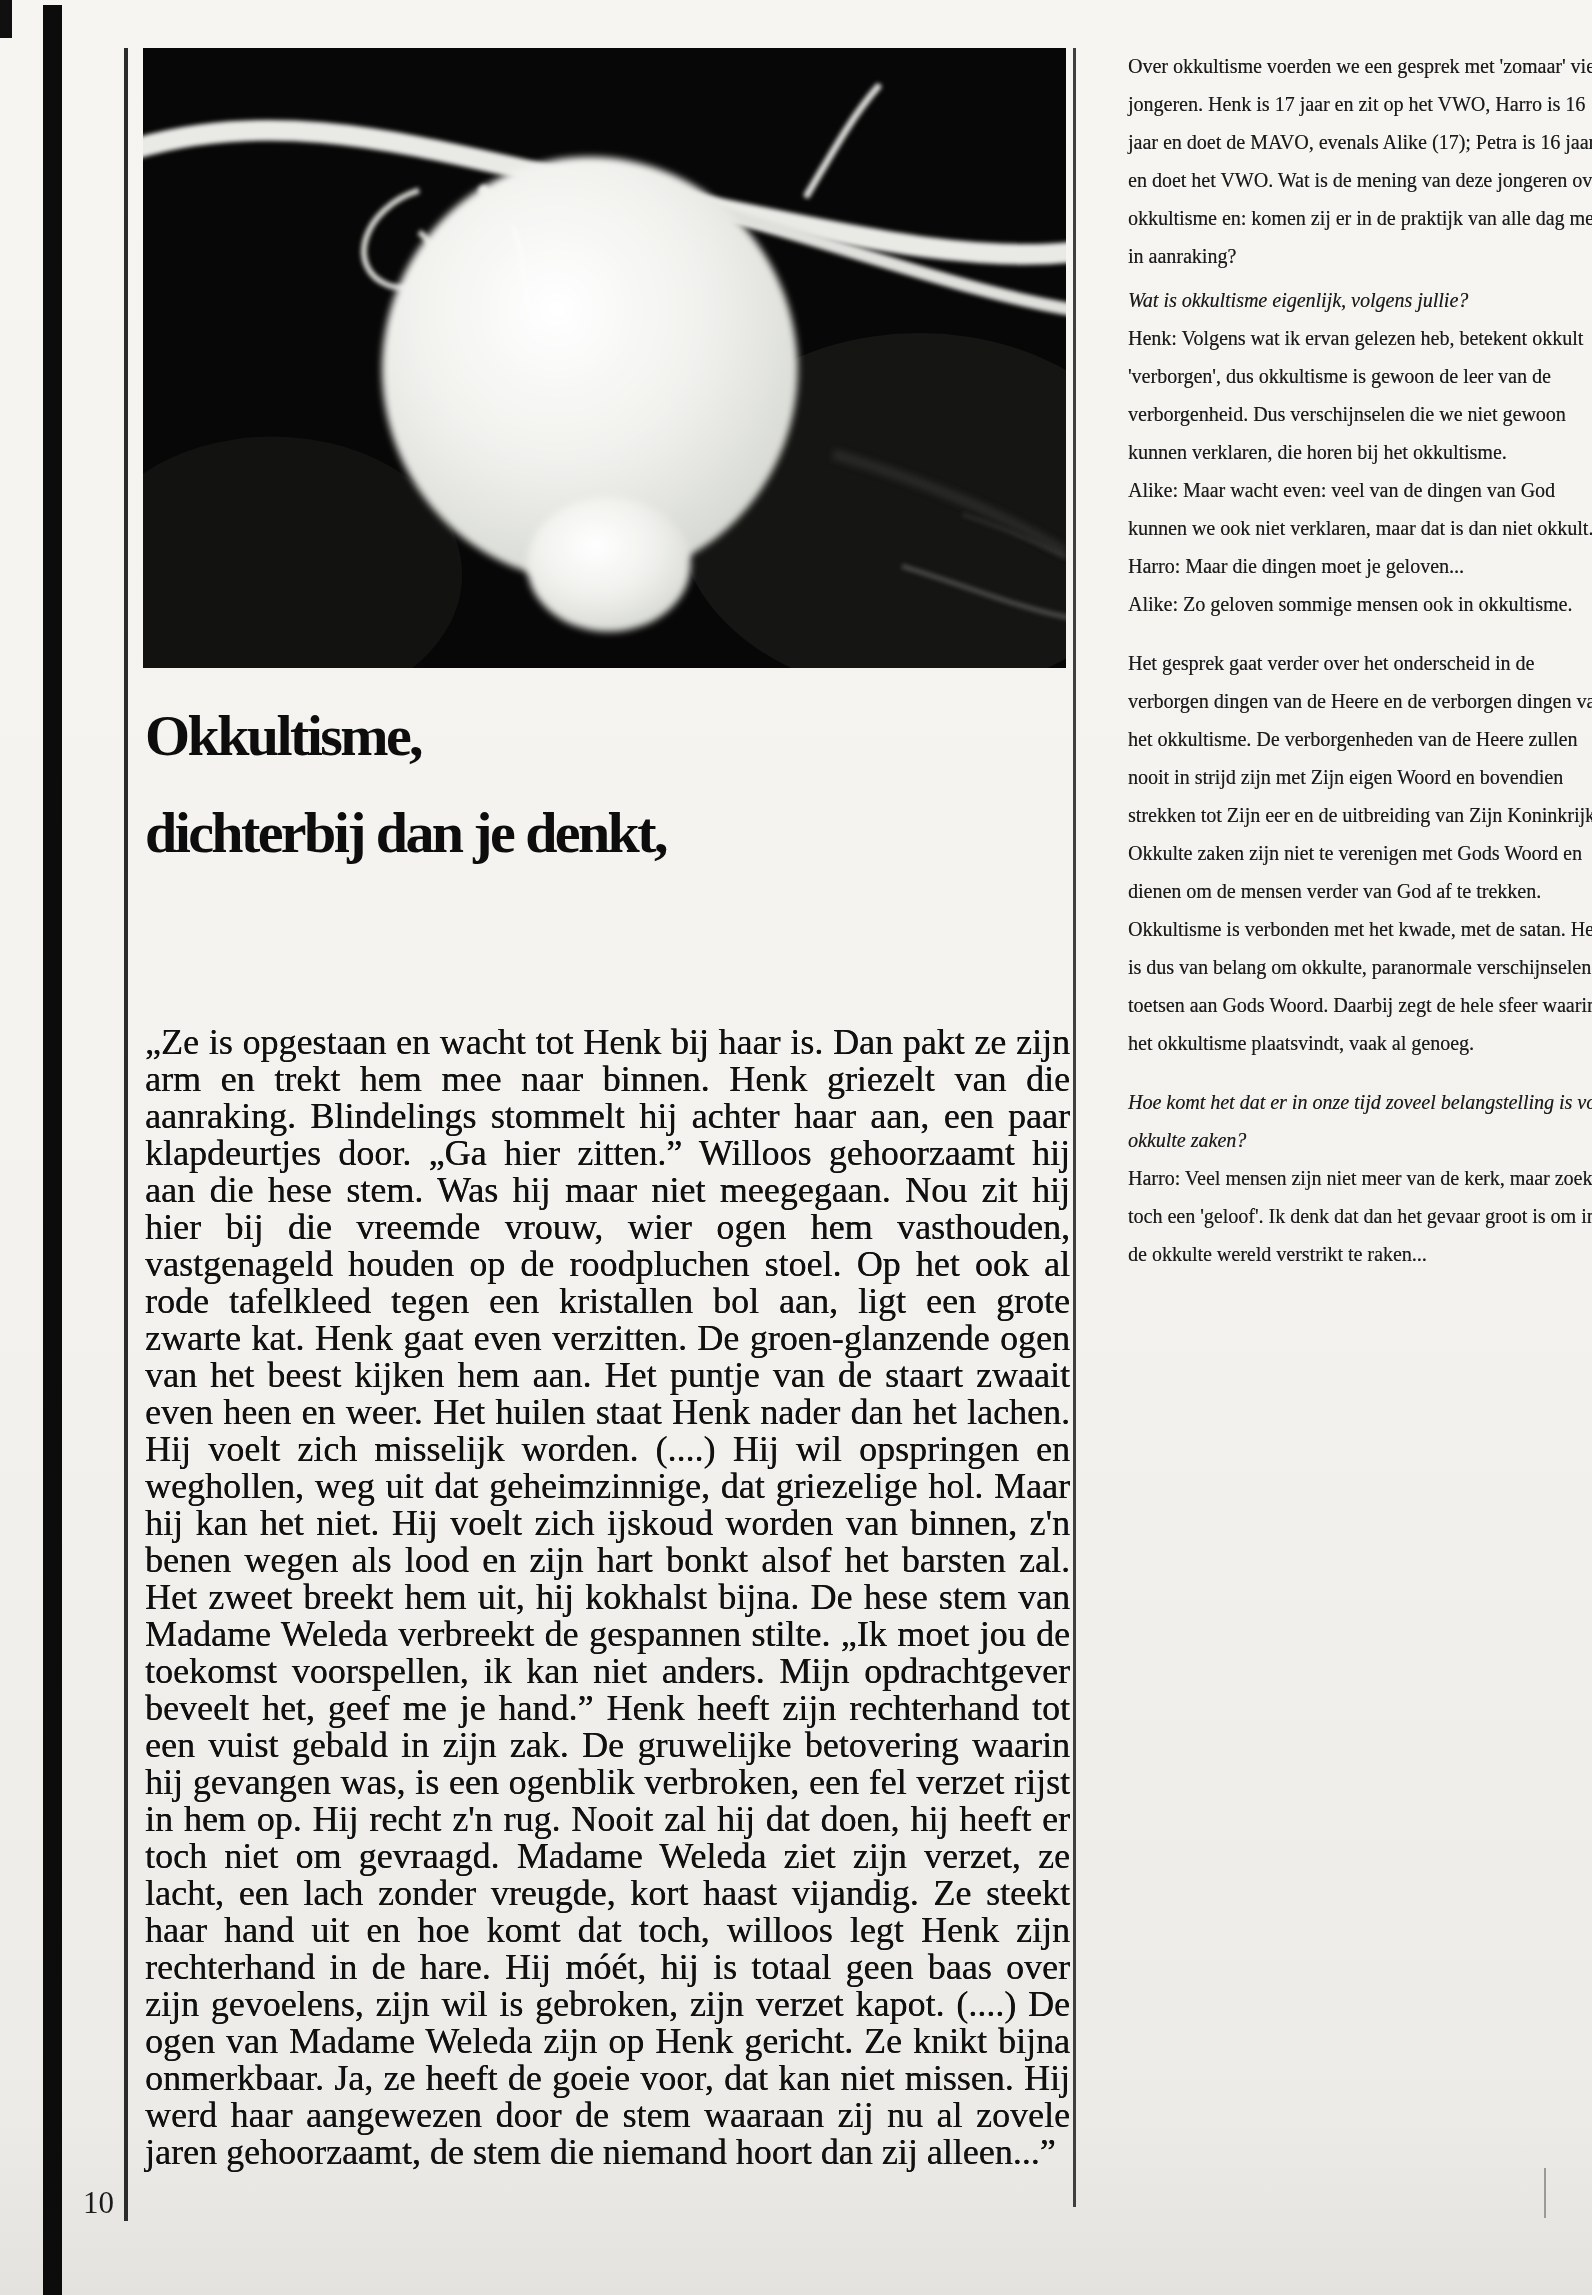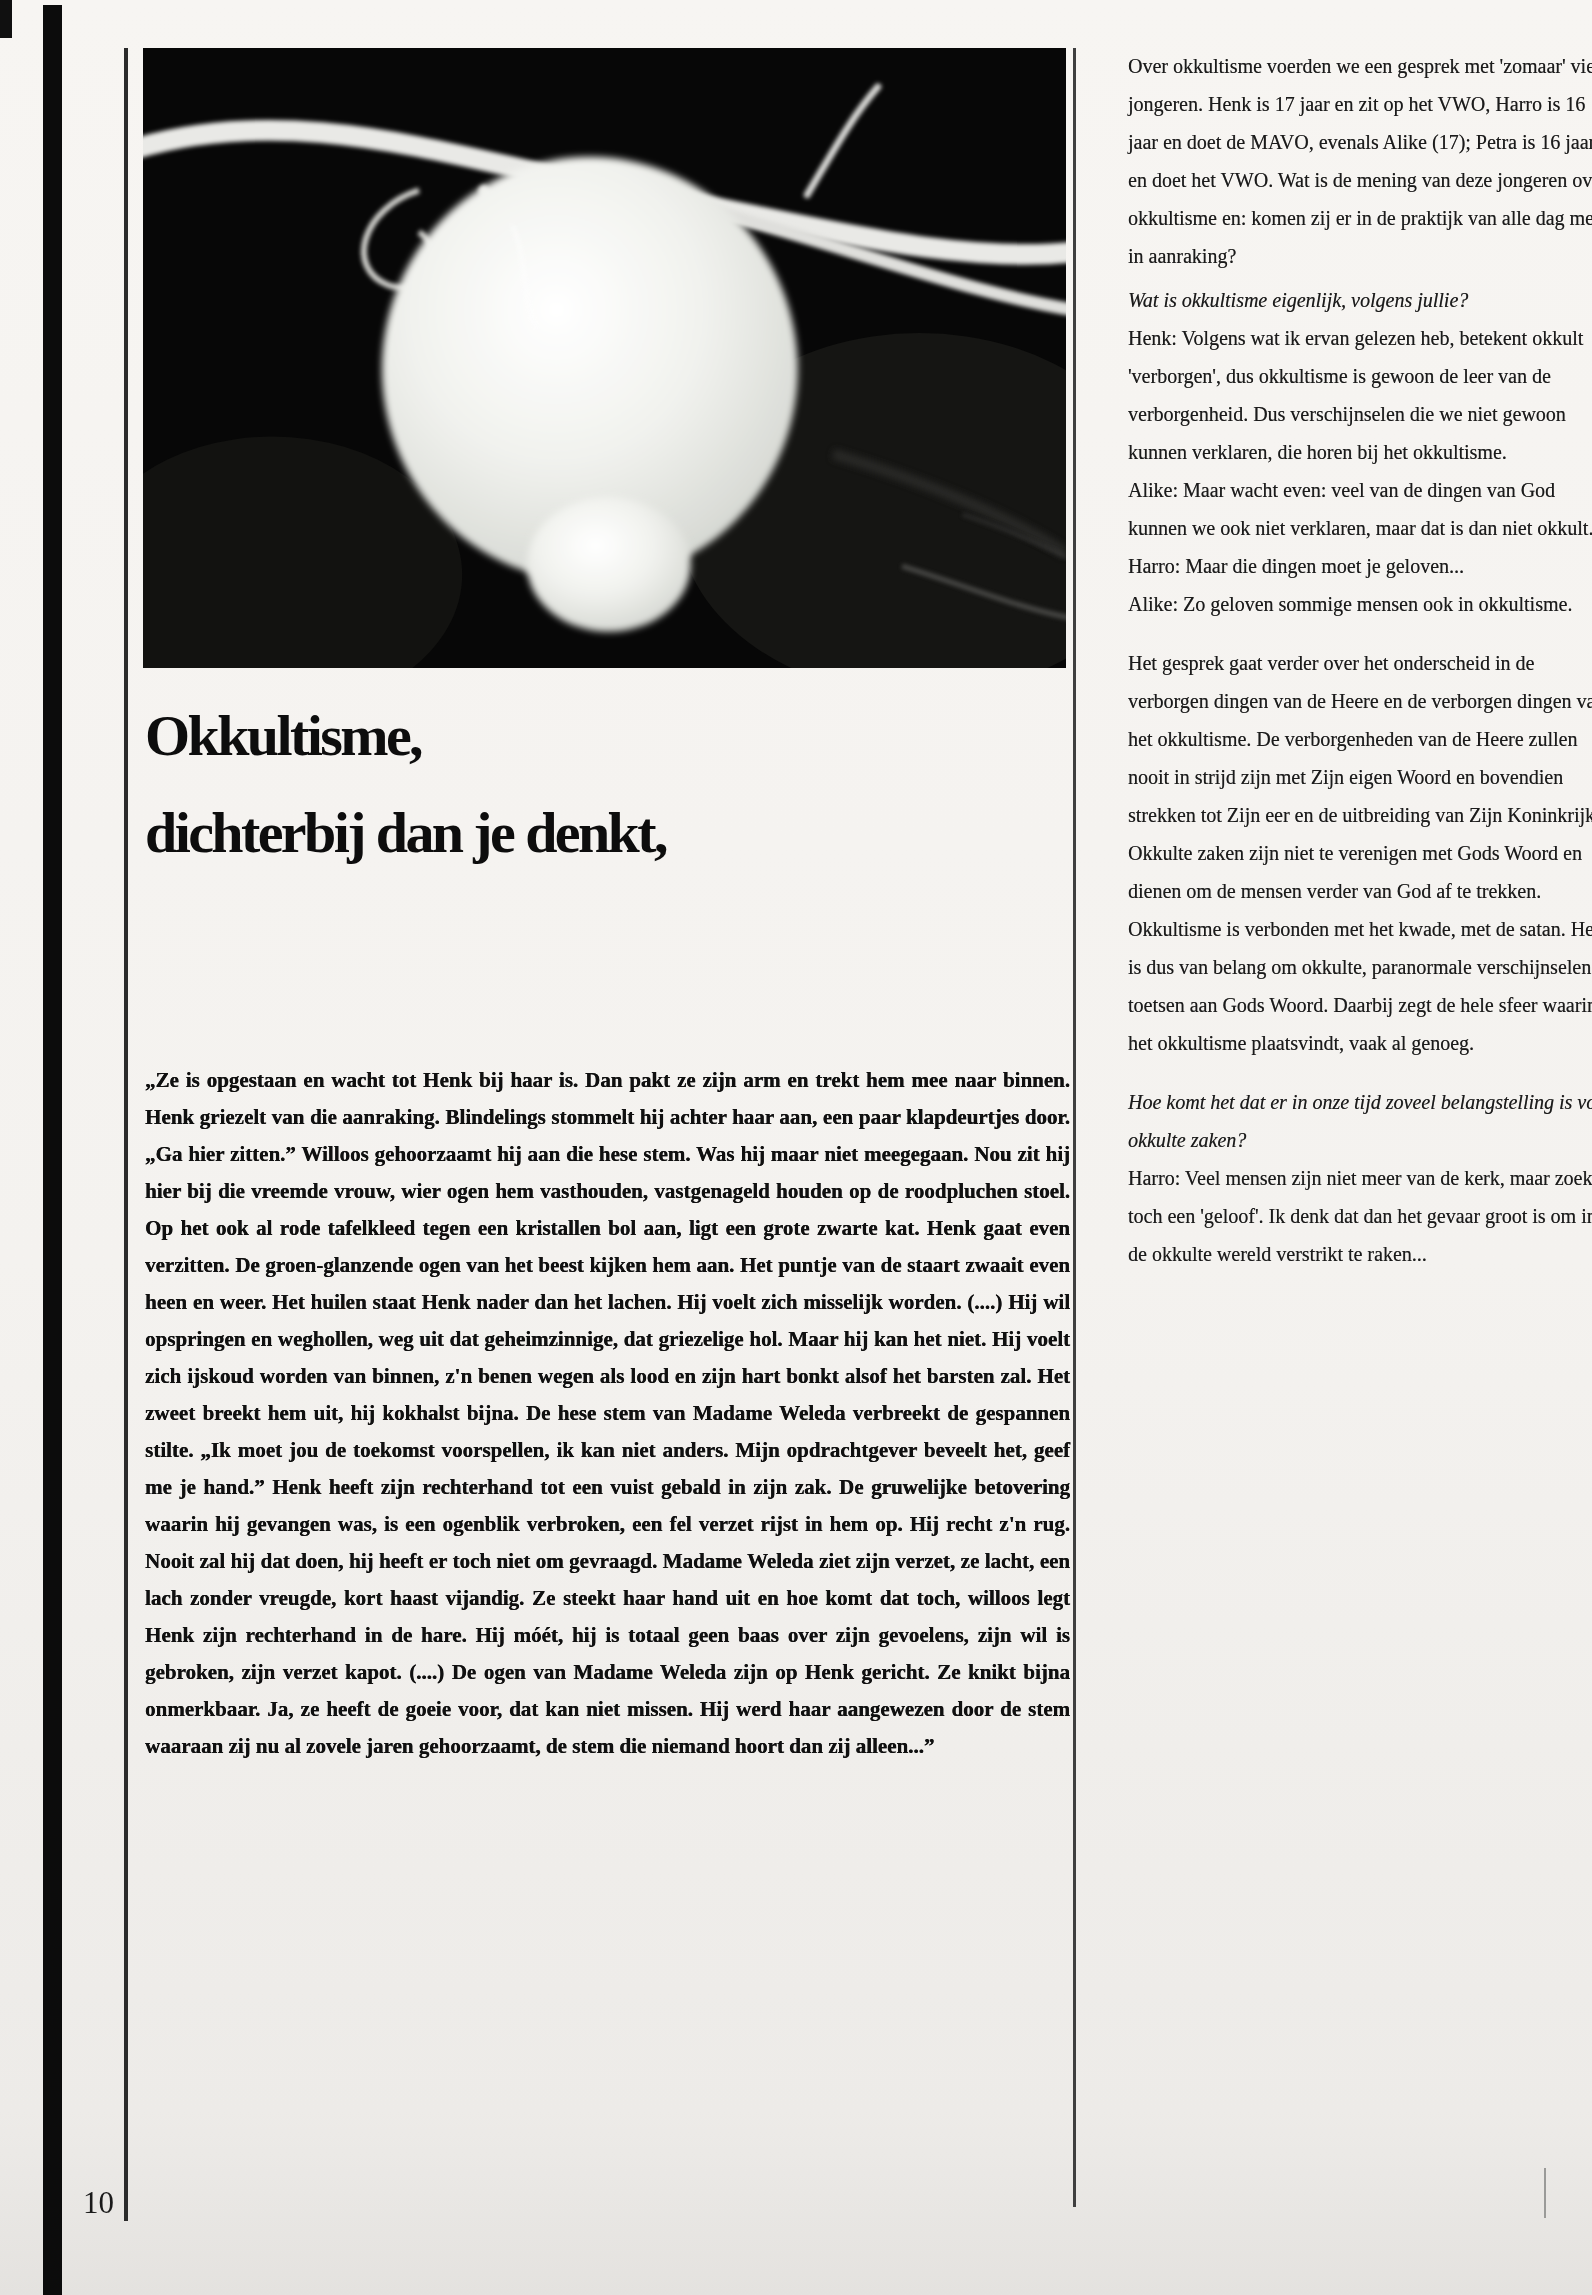--- a/index.html
+++ b/index.html
@@ -25,23 +25,23 @@
   .photo svg{display:block;width:100%;height:100%;}
 
   .headline{
     position:absolute;left:145px;top:687px;width:925px;
     font-weight:bold;color:#0d0d0d;
     font-size:58px;line-height:97px;letter-spacing:-2.6px;
   }
   .headline div{white-space:nowrap;}
 
   .body-text{
-    position:absolute;left:145px;top:1062px;width:925px;
-    font-weight:bold;color:#101010;
-    font-size:21px;line-height:37px;
+    position:absolute;left:145px;top:1024px;width:925px;
+    font-weight:normal;color:#101010;
+    font-size:36px;line-height:37px;
     text-align:justify;
     text-shadow:0.3px 0 0 currentColor;
   }
 
   .caption{
     position:absolute;left:318px;top:2151px;width:701px;
     font-weight:bold;color:#161616;
     font-size:23px;line-height:32px;
     text-shadow:0.2px 0 0 currentColor;
   }

